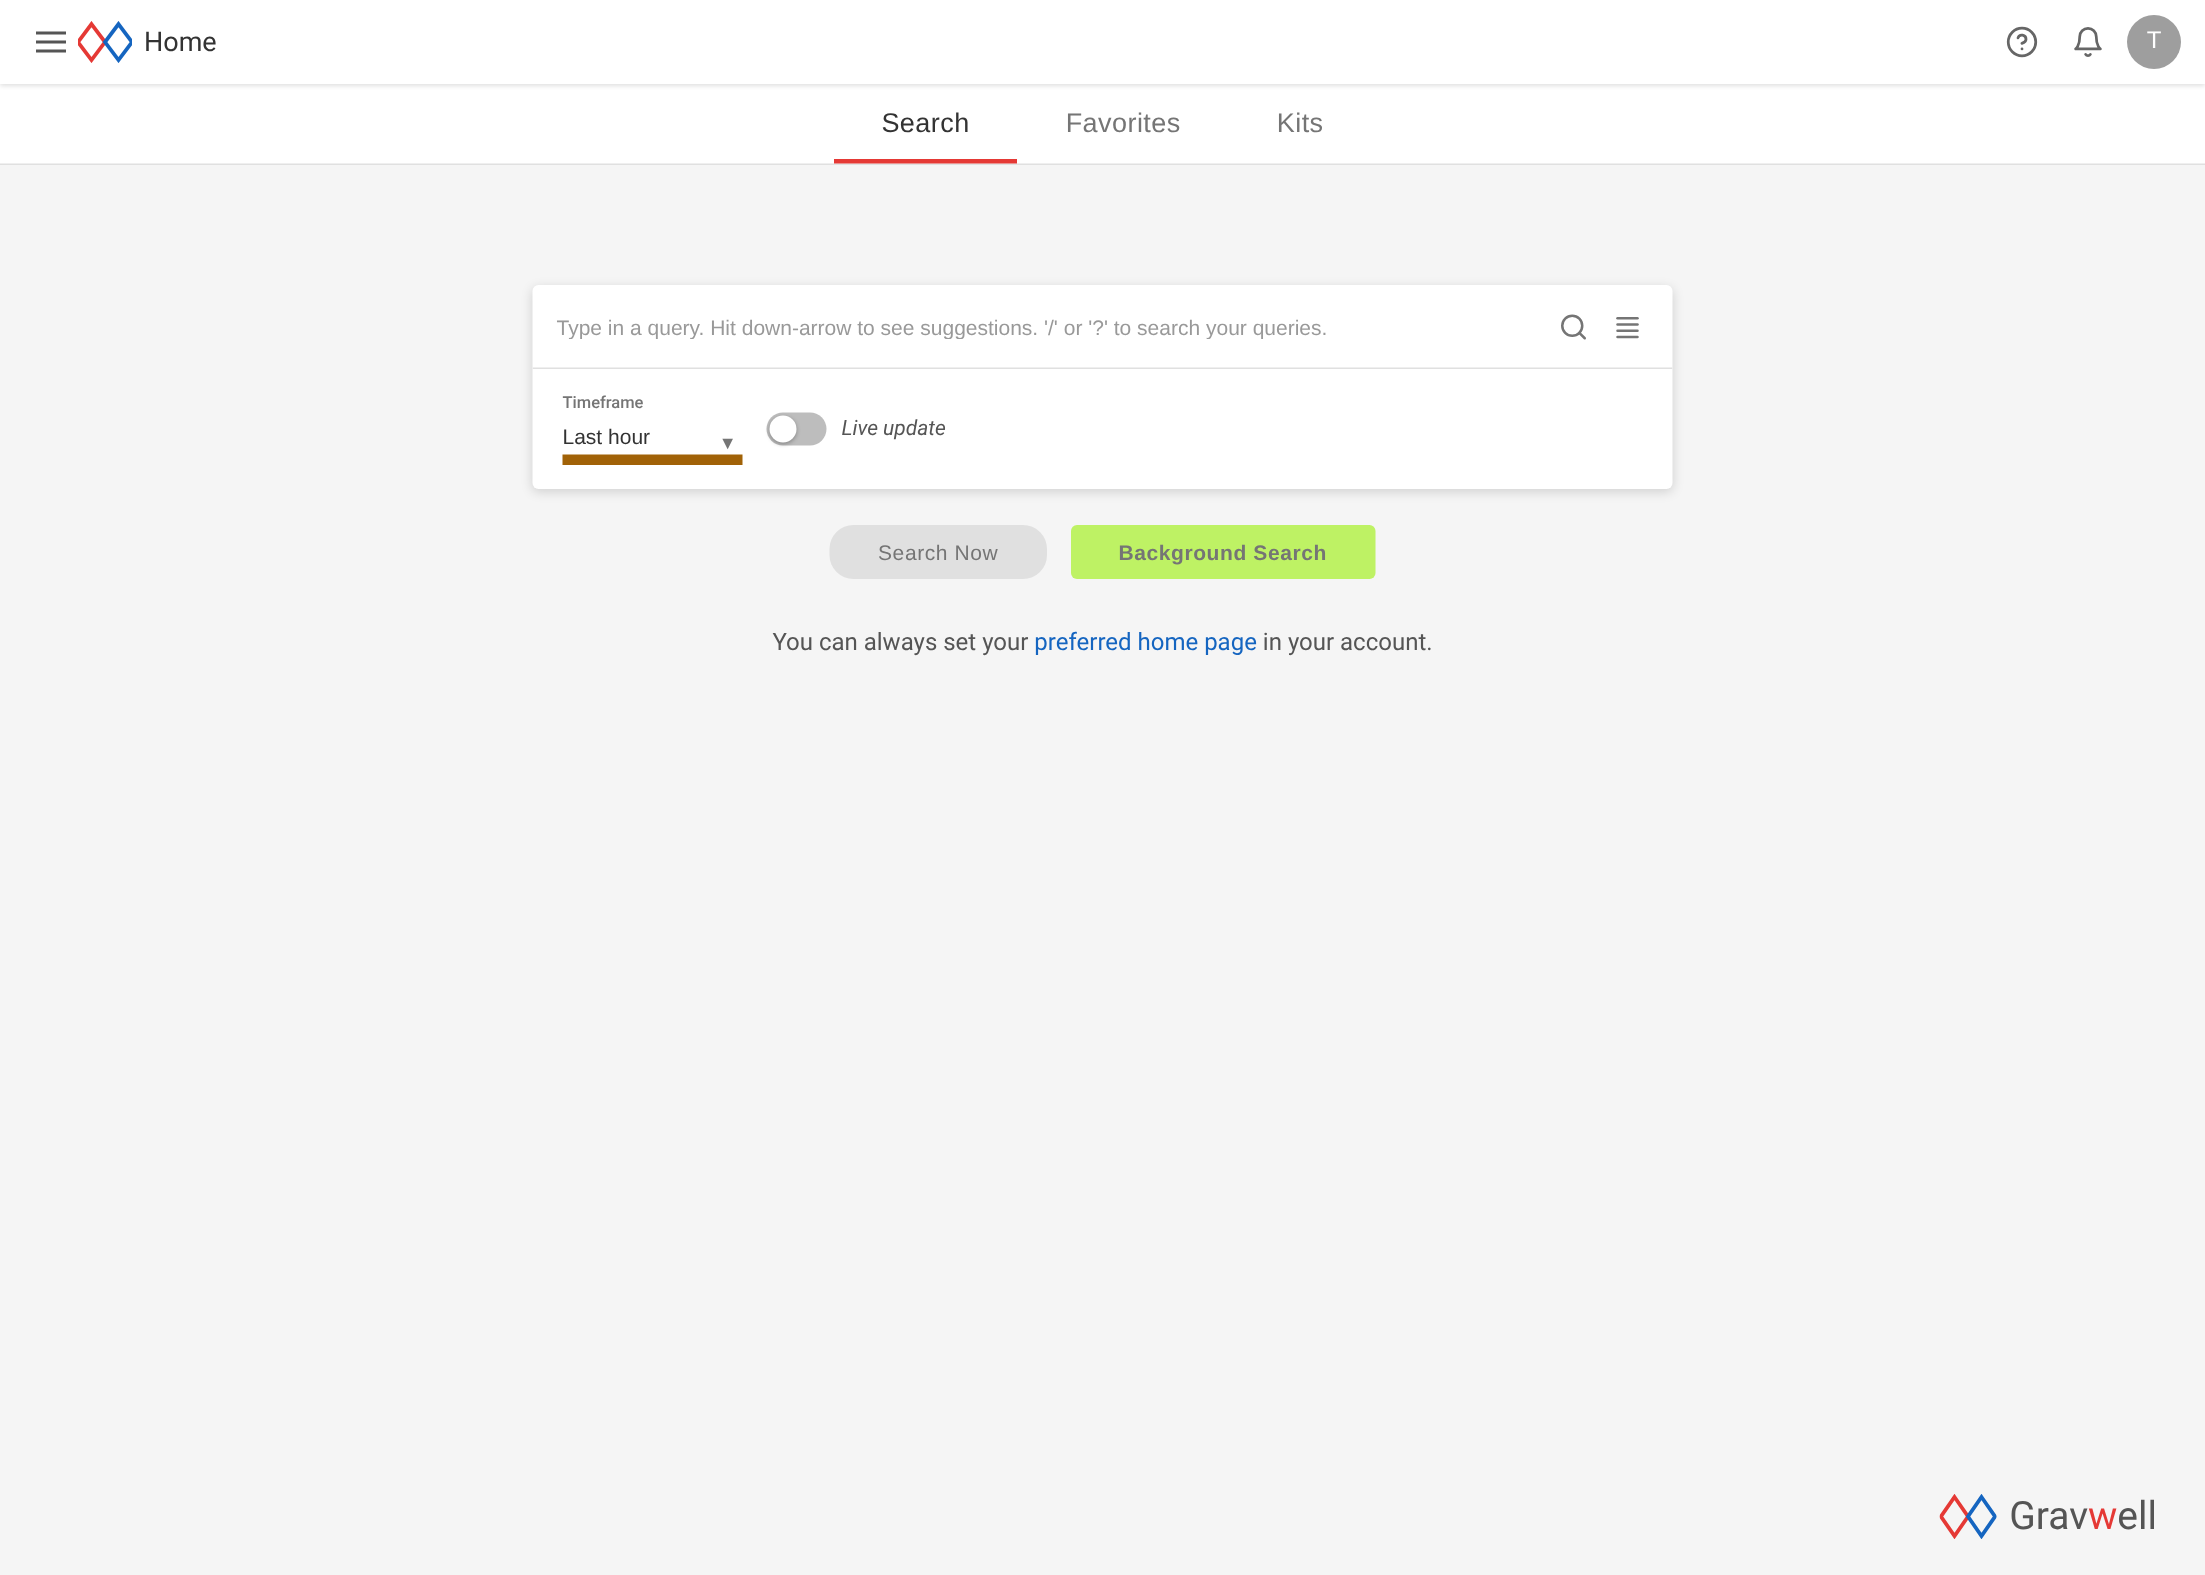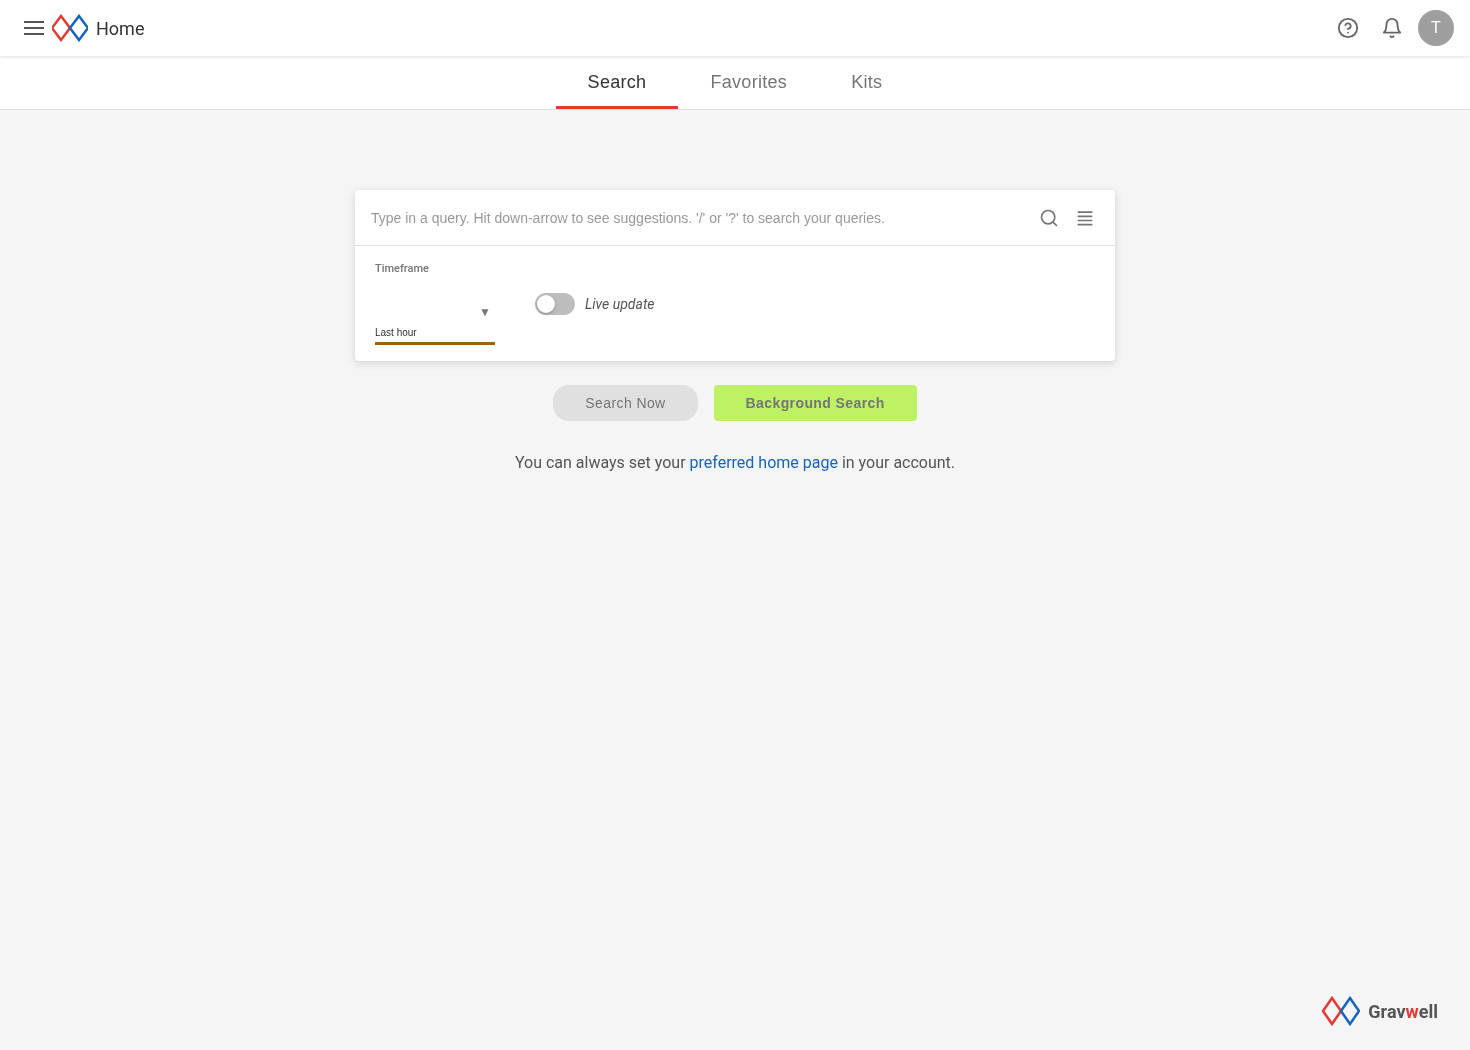--- a/index.html
+++ b/index.html
@@ -193,49 +193,48 @@
       display: flex;
       align-items: center;
       justify-content: center;
       font-size: 18px;
     }
 
     .search-options-row {
       display: flex;
       align-items: center;
       padding: 16px 20px;
-      gap: 40px;
+      gap: 16px;
     }
 
     .timeframe-group {
       display: flex;
       flex-direction: column;
       gap: 4px;
     }
 
     .timeframe-label {
       font-size: 11px;
       color: #757575;
       font-weight: 500;
     }
 
     .timeframe-select {
       border: none;
-      border-bottom: 3px solid #a16207;
+      border-bottom: 7px solid #a16207;
       outline: none;
-      font-size: 10px;
+      font-size: 14px;
       color: #333;
       background: transparent;
       padding: 4px 24px 4px 0;
       cursor: pointer;
       appearance: none;
       -webkit-appearance: none;
       min-width: 120px;
       position: relative;
-      margin-top: 44px;
     }
 
     .timeframe-wrapper {
       position: relative;
       display: inline-block;
     }
 
     .timeframe-arrow {
       position: absolute;
       right: 4px;
@@ -350,23 +349,23 @@
     .branding {
       position: fixed;
       bottom: 24px;
       right: 32px;
       display: flex;
       align-items: center;
       gap: 8px;
     }
 
     .branding-text {
-      font-size: 18px;
+      font-size: 26px;
       color: #555;
-      font-weight: 700;
+      font-weight: 400;
     }
 
     .branding-text span {
       color: #e53935;
     }
 
     
     .help-icon-svg {
       width: 22px;
       height: 22px;

